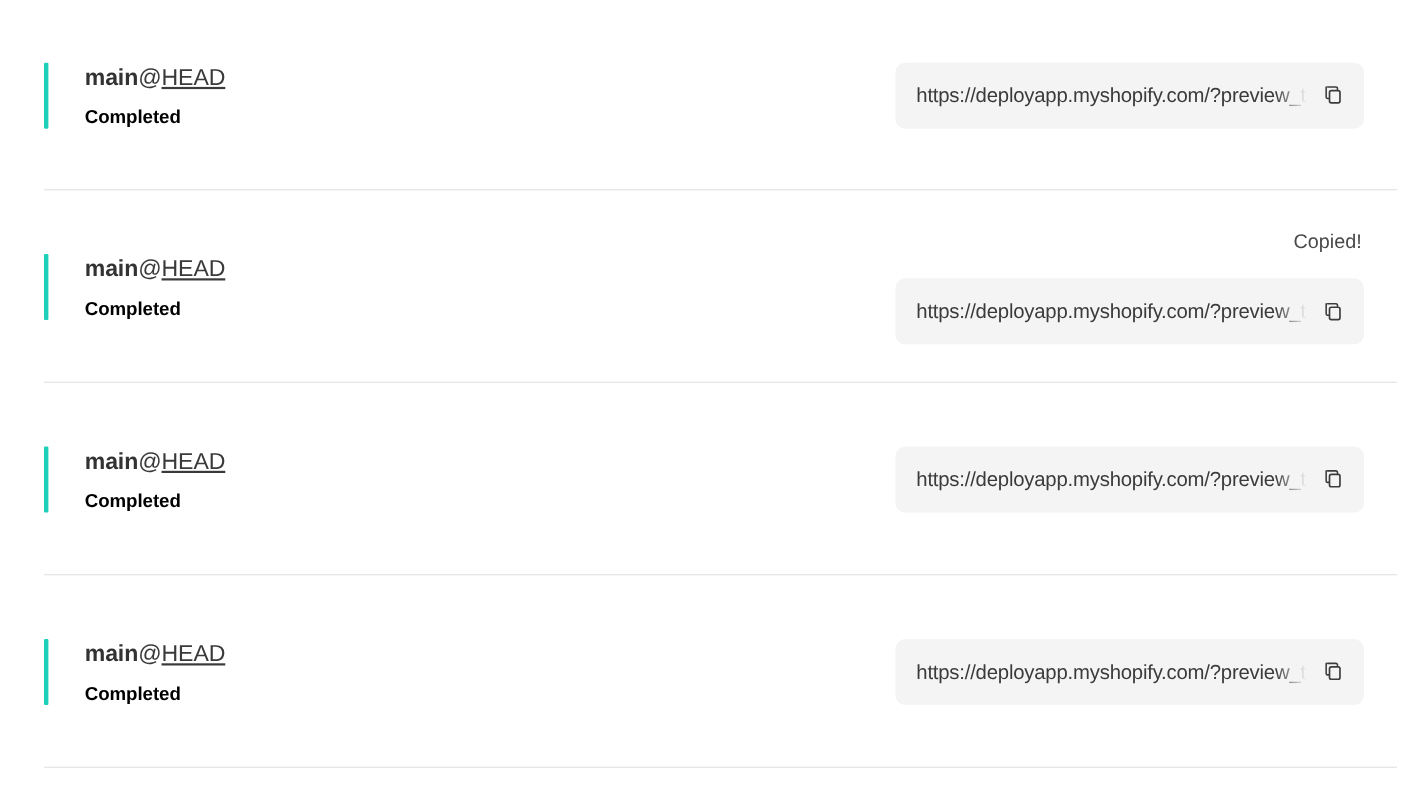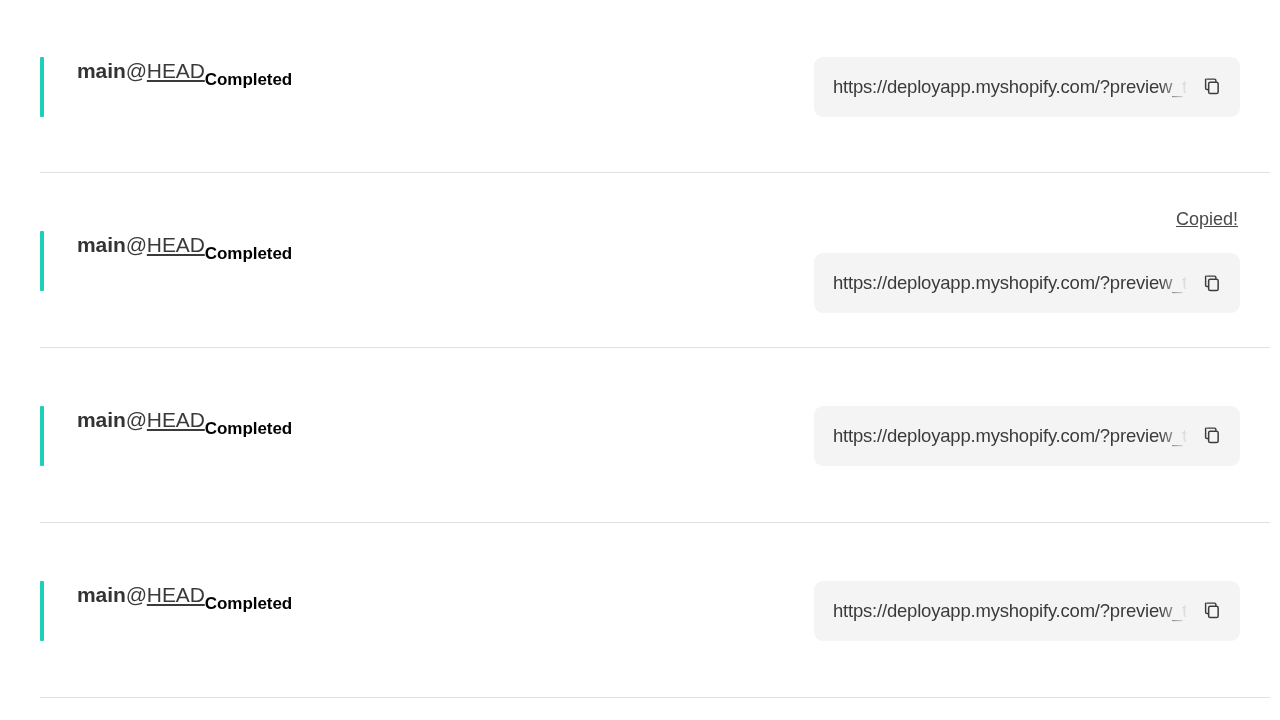--- a/index.html
+++ b/index.html
@@ -56,21 +56,21 @@
     width: 4px;
     min-height: 60px;
     border-radius: 1px;
     background: #1ecfba;
     flex: 0 0 4px;
   }
 
   .row-meta {
     padding-left: 33px;
     display: flex;
-    flex-direction: row;
+    flex-direction: column;
     justify-content: center;
   }
 
   .branch-line {
     font-size: 21px;
     line-height: 27px;
     color: #363636;
     letter-spacing: -0.1px;
     white-space: nowrap;
   }
@@ -109,21 +109,20 @@
     align-items: flex-end;
   }
 
   .copied-toast {
     font-size: 18px;
     line-height: 22px;
     color: #4a4a4a;
     margin-bottom: 23px;
     padding-right: 2px;
     white-space: nowrap;
-    text-decoration: underline;
   }
 
   .url-field {
     position: relative;
     box-sizing: border-box;
     width: 426px;
     height: 60px;
     background: #f4f4f4;
     border-radius: 9px;
     display: flex;

